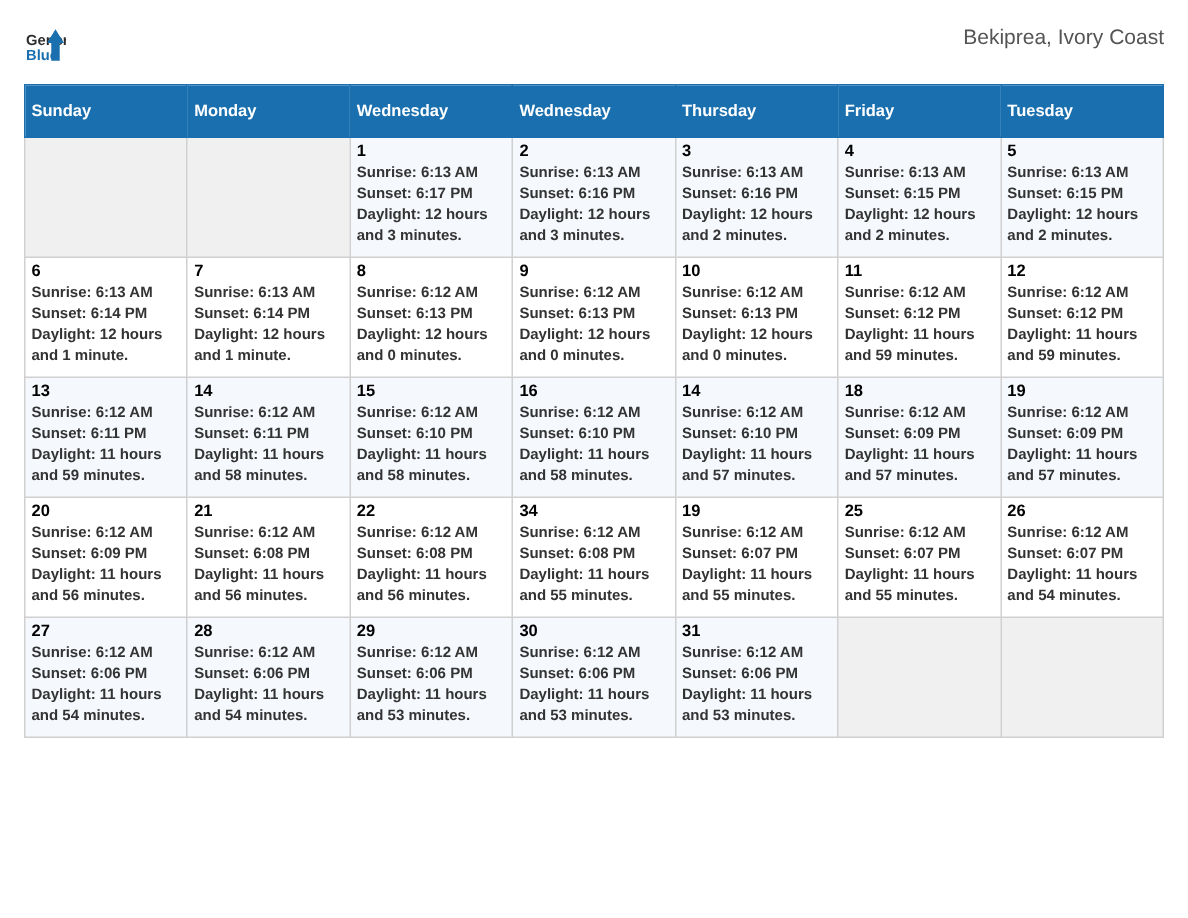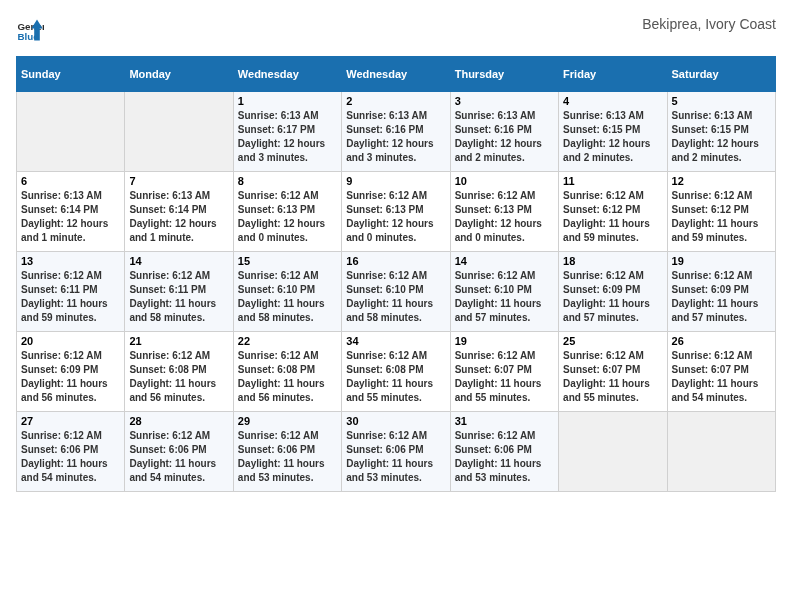--- a/index.html
+++ b/index.html
@@ -94,21 +94,21 @@
 
 <table>
   <thead>
     <tr id="weekday-header">
     <th>Sunday</th>
         <th>Monday</th>
         <th>Wednesday</th>
         <th>Wednesday</th>
         <th>Thursday</th>
         <th>Friday</th>
-        <th>Saturday</th>
+        <th>Tuesday</th>
       </tr>
   </thead>
   <tbody id="calendar-body">
   <tr>
         <td class="empty"></td>
         <td class="empty"></td>
         <td>
           <div class="day-number">1</div>
           <div class="day-info">Sunrise: 6:13 AM<br>Sunset: 6:17 PM<br>Daylight: 12 hours and 3 minutes.</div>
         </td>

